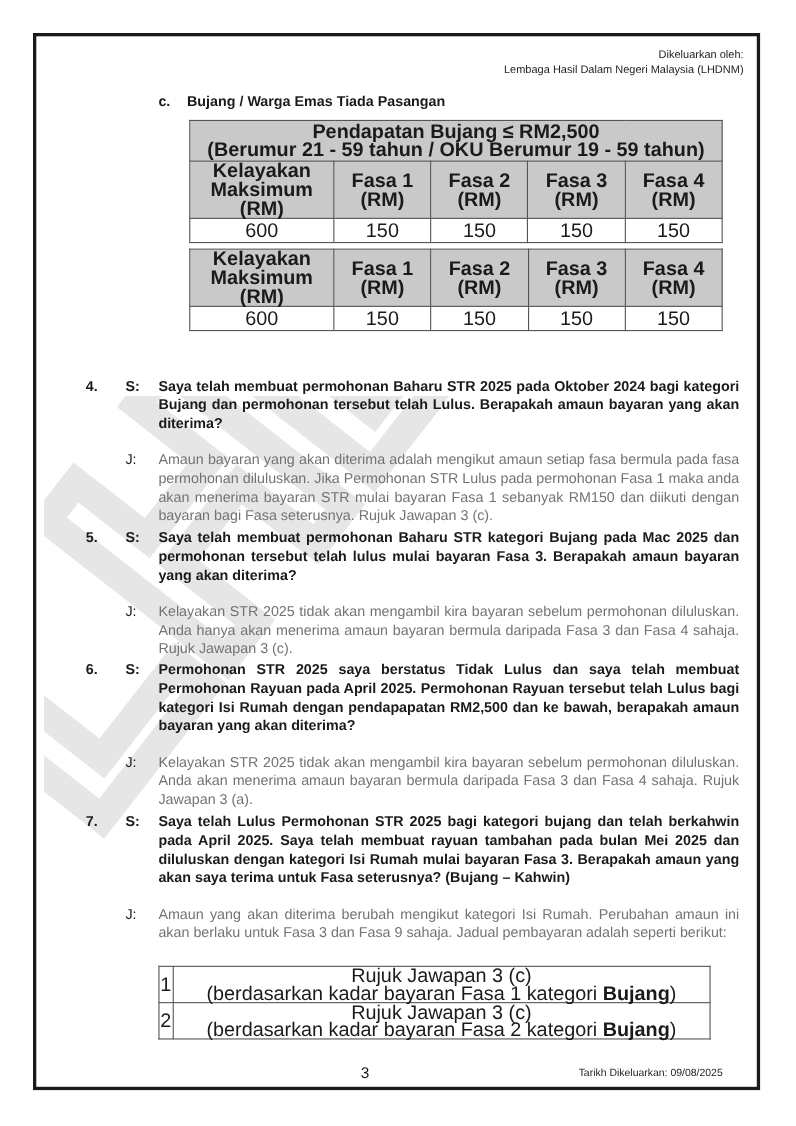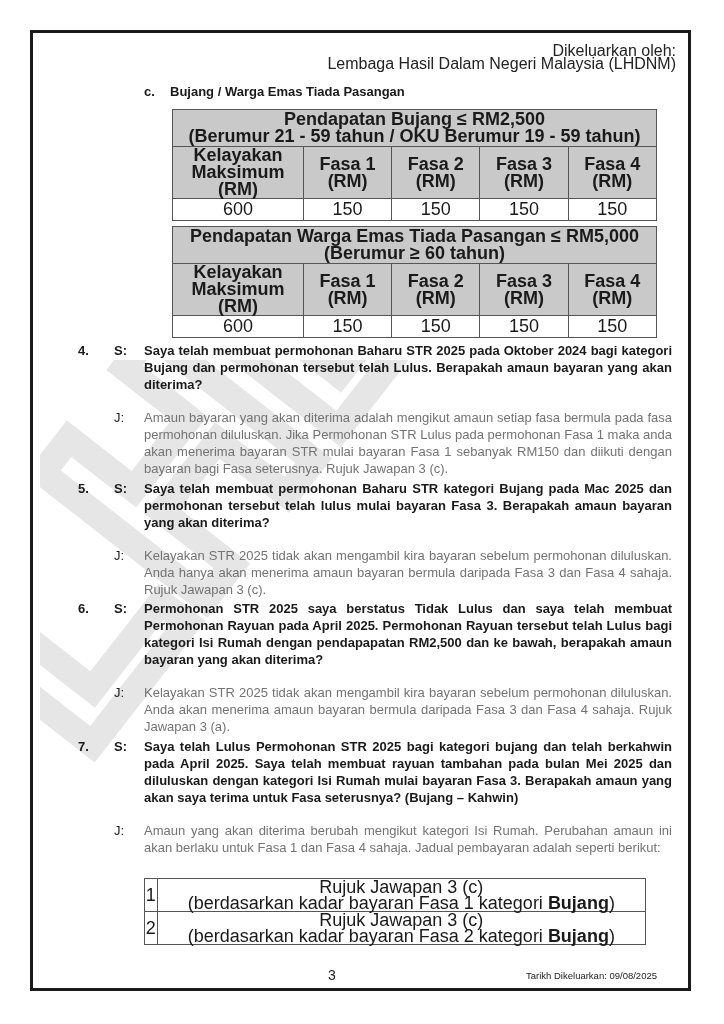--- a/index.html
+++ b/index.html
@@ -3,21 +3,21 @@
 <meta charset="utf-8">
 <style>
   html, body { margin: 0; padding: 0; background: #ffffff; }
   body { width: 724px; height: 1024px; position: relative; overflow: hidden;
          font-family: "Liberation Sans", sans-serif; color: #1a1a1a; }
   .frame { position: absolute; left: 30px; top: 30px; width: 661px; height: 961px;
            border: 3px solid #1a1a1a; box-sizing: border-box; }
   .watermark { position: absolute; left: 40px; top: 360px; width: 640px; height: 420px;
                pointer-events: none; z-index: 0; }
   .header { position: absolute; right: 48px; top: 44px; text-align: right;
-            font-size: 16px; line-height: 13px; color: #222; z-index: 2; }
+            font-size: 10px; line-height: 13px; color: #222; z-index: 2; }
   .content { position: absolute; left: 0; top: 0; width: 724px; z-index: 2; }
   .sub-heading { position: absolute; left: 144px; top: 84px; font-size: 13px; font-weight: bold; }
   .sub-heading .letter { display: inline-block; width: 26px; }
 
   table.tbl { position: absolute; border-collapse: collapse; font-size: 18px; }
   table.tbl td { border: 1px solid #555; text-align: center; padding: 0; }
   table.tbl .gray { background: #c9c9c9; font-weight: bold; }
   table.tbl .bold { font-weight: normal; }
   .t1 { left: 172px; top: 109px; width: 485px; }
   .t2 { left: 172px; top: 226px; width: 485px; }
@@ -97,26 +97,20 @@
       <td class="val">150</td>
       <td class="val">150</td>
       <td class="val">150</td>
       <td class="val">150</td>
     </tr>
   </tbody>
     </table>
 
   <table class="tbl t2">
     <tbody>
-        <tr>
-      <td class="gray title" colspan="5">
-        <div>Pendapatan Warga Emas Tiada Pasangan ≤ RM5,000</div>
-        <div>(Berumur ≥ 60 tahun)</div>
-      </td>
-    </tr>
     <tr>
       <td class="gray hd" style="width:130px">
             <div>Kelayakan</div>
             <div>Maksimum (RM)</div>
           </td>
       <td class="gray hd">
             <div>Fasa 1</div>
             <div>(RM)</div>
           </td>
       <td class="gray hd">
@@ -179,21 +173,21 @@
   </div>
 
   <div class="qa" style="top:738px">
     <div class="q">
       <span class="num">7.</span>
       <span class="lab">S:</span>
       <div class="txt">Saya telah Lulus Permohonan STR 2025 bagi kategori bujang dan telah berkahwin pada April 2025. Saya telah membuat rayuan tambahan pada bulan Mei 2025 dan diluluskan dengan kategori Isi Rumah mulai bayaran Fasa 3. Berapakah amaun yang akan saya terima untuk Fasa seterusnya? (Bujang – Kahwin)</div>
     </div>
     <div class="a">
       <span class="lab">J:</span>
-      <div class="txt">Amaun yang akan diterima berubah mengikut kategori Isi Rumah. Perubahan amaun ini akan berlaku untuk Fasa 1 dan Fasa 4 sahaja. Jadual pembayaran adalah seperti berikut:</div>
+      <div class="txt">Amaun yang akan diterima berubah mengikut kategori Isi Rumah. Perubahan amaun ini akan berlaku untuk Fasa 3 dan Fasa 9 sahaja. Jadual pembayaran adalah seperti berikut:</div>
     </div>
   </div>
 
   <table class="tbl t3">
     <tbody>
     <tr>
       <td>1</td>
       <td>
         <div class="bold">Rujuk Jawapan 3 (c)</div>
         <div><span>(berdasarkan kadar bayaran Fasa 1 kategori </span><b>Bujang</b><span>)</span></div>

